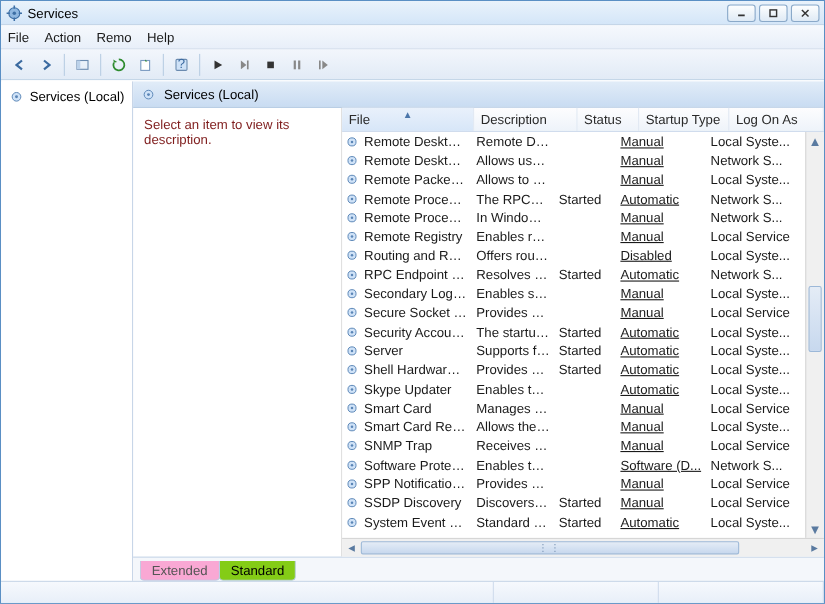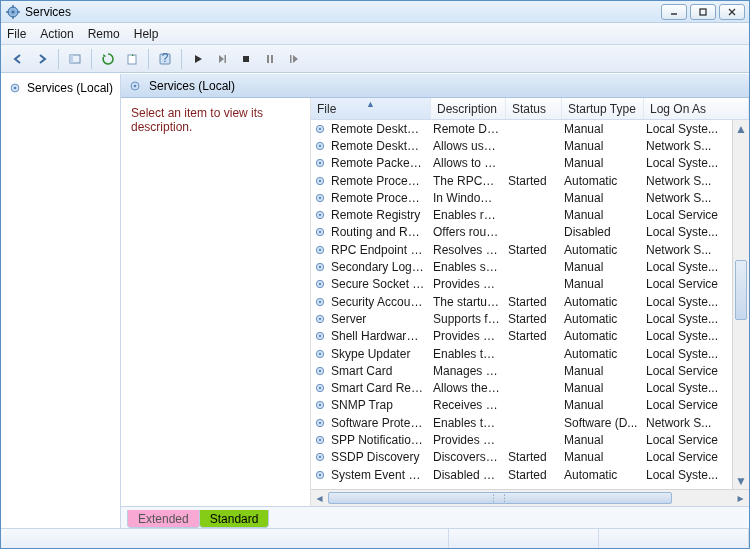--- a/index.html
+++ b/index.html
@@ -32,27 +32,27 @@
 .content-header { height:24px; background:linear-gradient(#e1ecf8,#c9dcf2); border-bottom:1px solid #a9c2df; display:flex; align-items:center; padding:0 6px; gap:6px; }
 .content-body { flex:1; display:flex; min-height:0; }
 
 .descpane { width:190px; padding:8px 10px; color:#7f1d1d; border-right:1px solid #e0e0e0;}
 .listwrap { flex:1; display:flex; flex-direction:column; min-width:0; position:relative; }
 
 .cols { height:22px; background:linear-gradient(#fdfdfe,#eef3fa); border-bottom:1px solid #d0dced; display:flex; }
 .col { border-right:1px solid #e2e9f3; padding:3px 6px; color:#2a2a2a; display:flex; align-items:center; gap:4px; position:relative;}
 .col.sorted { background:linear-gradient(#e9f1fb,#d7e6f8); }
 .sortarrow { position:absolute; top:1px; left:50%; transform:translateX(-50%); color:#4b76aa; font-size:9px;}
-.c-name{ width:120px; } .c-desc{width:75px;} .c-stat{width:56px;} .c-start{width:82px;} .c-log{flex:1;}
+.c-name{ width:120px; } .c-desc{width:94px;} .c-stat{width:56px;} .c-start{width:82px;} .c-log{flex:1;}
 
 .rows { flex:1; overflow:hidden; }
 .row { height:17.3px; display:flex; align-items:center; }
 .row .ricon{ width:18px; display:flex;justify-content:center; }
 .row span.cell { white-space:nowrap; overflow:hidden; text-overflow:ellipsis; padding:0 6px 0 2px; color:#1a1a1a;}
-.cell.c-name{width:102px;} .cell.c-desc{width:75px;} .cell.c-stat{width:56px;} .cell.c-start{width:82px;} .cell.c-log{flex:1;}
+.cell.c-name{width:102px;} .cell.c-desc{width:75px;} .cell.c-stat{width:56px;} .cell.c-start{width:82px;text-decoration:underline;} .cell.c-log{flex:1;}
 
 .vscroll { position:absolute; right:0; top:22px; bottom:17px; width:17px; background:#f0f0f0; border-left:1px solid #d6d6d6; }
 .vscroll .thumb { position:absolute; left:2px; right:2px; top:140px; height:60px; background:linear-gradient(#e4ecf6,#c7d8ee); border:1px solid #9cb8d8; border-radius:2px;}
 .vscroll .arr { position:absolute; left:0;right:0; height:17px; display:flex;align-items:center;justify-content:center; color:#5a7aa0;}
 .vscroll .arr.up{top:0;} .vscroll .arr.dn{bottom:0;}
 
 .hscroll { height:17px; background:#f0f0f0; border-top:1px solid #d6d6d6; display:flex; align-items:center; position:relative;}
 .hscroll .arr{width:17px;text-align:center;color:#5a7aa0;}
 .hscroll .track{flex:1; position:relative; height:100%;}
 .hscroll .thumb{position:absolute; top:2px; bottom:2px; left:0; right:60px; background:linear-gradient(#e4ecf6,#c7d8ee); border:1px solid #9cb8d8; border-radius:2px;}
@@ -494,21 +494,21 @@
                 <span class="cell c-log">Local Service</span>
               </div>
               <div class="row">
                 <span class="ricon">
                   <svg class="svc-gear" viewBox="0 0 16 16">
                     <circle cx="8" cy="8" r="4.2" fill="#cfe2f7" stroke="#5a85b6"></circle>
                     <circle cx="8" cy="8" r="1.3" fill="#5a85b6"></circle>
                   </svg>
                 </span>
                 <span class="cell c-name">System Event Noti...</span>
-                <span class="cell c-desc">Disabled sy...</span>
+                <span class="cell c-desc">Standard sy...</span>
                 <span class="cell c-stat">Started</span>
                 <span class="cell c-start">Automatic</span>
                 <span class="cell c-log">Local Syste...</span>
               </div>
             </div>
 
           <div class="vscroll">
             <div class="arr up">▲</div>
             <div class="thumb"></div>
             <div class="arr dn">▼</div>

